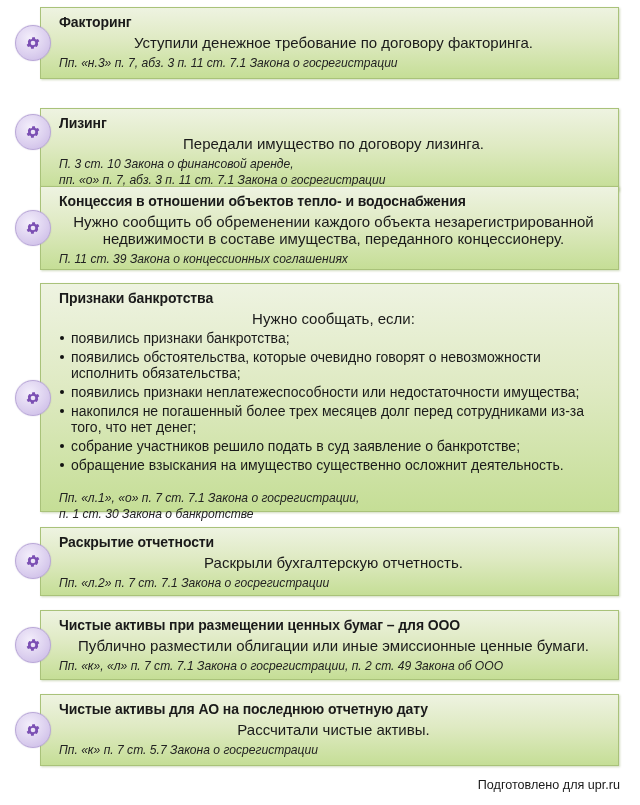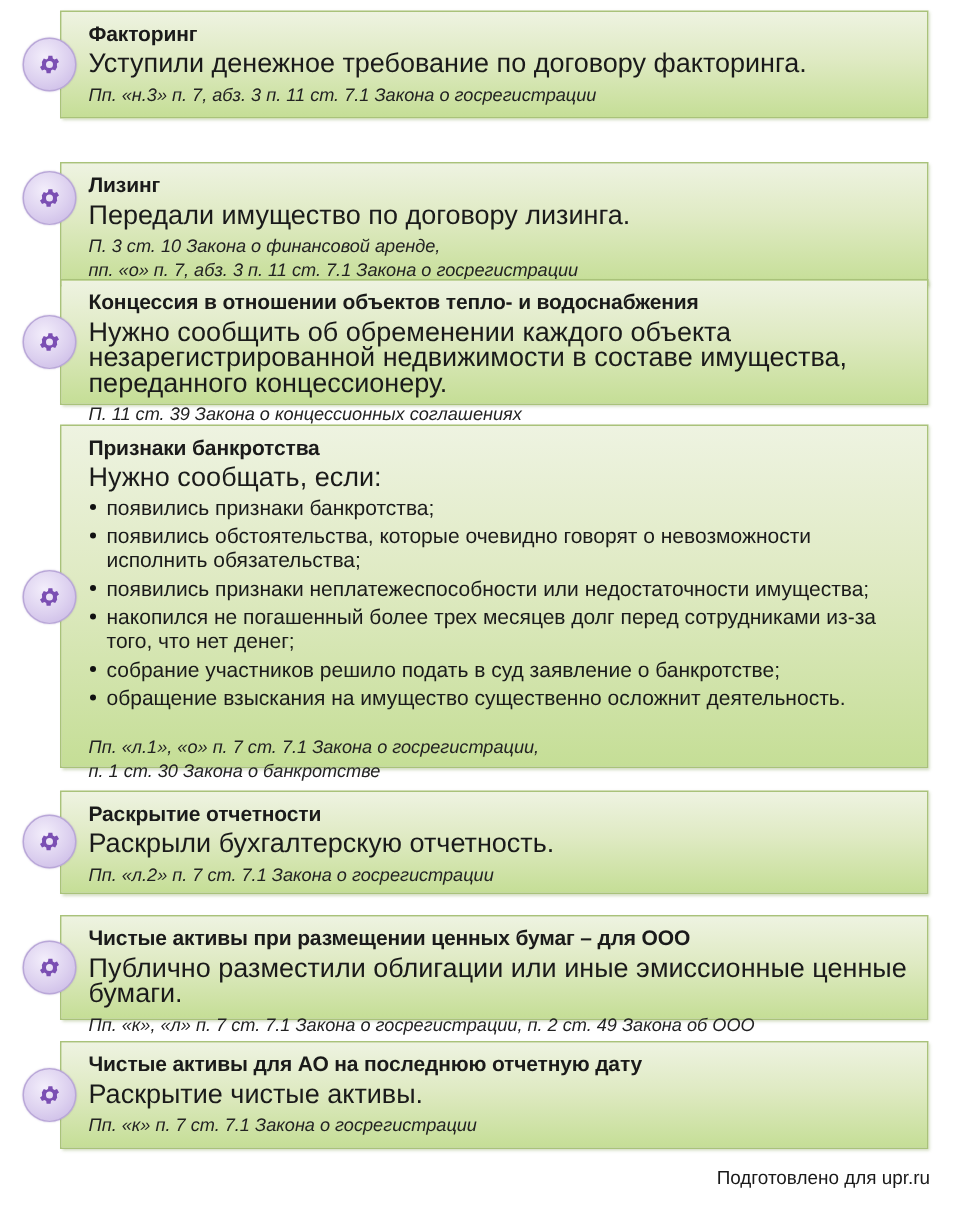--- a/index.html
+++ b/index.html
@@ -4,21 +4,21 @@
 <style>
   html, body { margin:0; padding:0; background:#ffffff; }
   body { width:640px; height:805px; position:relative; overflow:hidden;
          font-family:"Liberation Sans", sans-serif; color:#1a1a1a; }
   .card { position:absolute; left:40px; width:579px; box-sizing:border-box;
           border:1px solid #a9c27a;
           background:linear-gradient(to bottom, #eef3e1 0%, #dfeac3 45%, #c5de96 100%);
           box-shadow:1px 1px 2px rgba(120,150,70,0.35);
           padding:6px 10px 6px 18px; }
   .title { font-weight:bold; font-size:14px; line-height:17px; letter-spacing:-0.1px; }
-  .desc { font-size:18px; line-height:17px; margin-top:3px; }
+  .desc { font-size:15px; line-height:17px; margin-top:3px;text-align:center; }
   .ref { font-style:italic; font-size:12.1px; line-height:16px; margin-top:4px; color:#222; }
   .bullets { list-style:none; margin:0; padding:0; }
   .bullets li { position:relative; padding-left:12px; font-size:14px; line-height:16px; margin-top:3px; }
   .bullets li::before { content:""; position:absolute; left:1px; top:6px; width:4px; height:4px;
                         border-radius:50%; background:#111; }
   .badge { position:absolute; left:15px; width:36px; height:36px; border-radius:50%;
            box-sizing:border-box; border:1px solid #b9a7d8;
            background:radial-gradient(circle at 40% 35%, #f3eefb 0%, #dcd0ef 55%, #c7b5e4 100%);
            box-shadow:0 0 1px rgba(120,90,170,0.5);
            display:flex; align-items:center; justify-content:center; z-index:2; }
@@ -103,22 +103,22 @@
   <div class="ref">Пп. «к», «л» п. 7 ст. 7.1 Закона о госрегистрации,  п. 2 ст. 49 Закона об ООО</div>
 </div>
 <div class="badge" style="top:627px;">
   <svg viewBox="0 0 24 24">
       <path fill="#7b4fb3" d="M19.4 13a7.7 7.7 0 0 0 0-2l2.1-1.6-2-3.5-2.5 1a7.6 7.6 0 0 0-1.7-1l-.4-2.6h-4l-.4 2.6a7.6 7.6 0 0 0-1.7 1l-2.5-1-2 3.5L4.6 11a7.7 7.7 0 0 0 0 2l-2.1 1.6 2 3.5 2.5-1a7.6 7.6 0 0 0 1.7 1l.4 2.6h4l.4-2.6a7.6 7.6 0 0 0 1.7-1l2.5 1 2-3.5L19.4 13zM12 15.5a3.5 3.5 0 1 1 0-7 3.5 3.5 0 0 1 0 7z"></path>
     </svg>
 </div>
 
 <div class="card" style="top:694px;height:72px;">
   <div class="title">Чистые  активы  для АО на последнюю  отчетную  дату</div>
-  <div class="desc">Раскрытие чистые активы.</div>
-  <div class="ref">Пп. «к» п. 7 ст. 7.1 Закона о госрегистрации</div>
+  <div class="desc">Рассчитали чистые активы.</div>
+  <div class="ref">Пп. «к» п. 7 ст. 5.7 Закона о госрегистрации</div>
 </div>
 <div class="badge" style="top:712px;">
   <svg viewBox="0 0 24 24">
       <path fill="#7b4fb3" d="M19.4 13a7.7 7.7 0 0 0 0-2l2.1-1.6-2-3.5-2.5 1a7.6 7.6 0 0 0-1.7-1l-.4-2.6h-4l-.4 2.6a7.6 7.6 0 0 0-1.7 1l-2.5-1-2 3.5L4.6 11a7.7 7.7 0 0 0 0 2l-2.1 1.6 2 3.5 2.5-1a7.6 7.6 0 0 0 1.7 1l.4 2.6h4l.4-2.6a7.6 7.6 0 0 0 1.7-1l2.5 1 2-3.5L19.4 13zM12 15.5a3.5 3.5 0 1 1 0-7 3.5 3.5 0 0 1 0 7z"></path>
     </svg>
 </div>
 
 <div class="footer">Подготовлено для upr.ru</div>
 
 </body></html>

